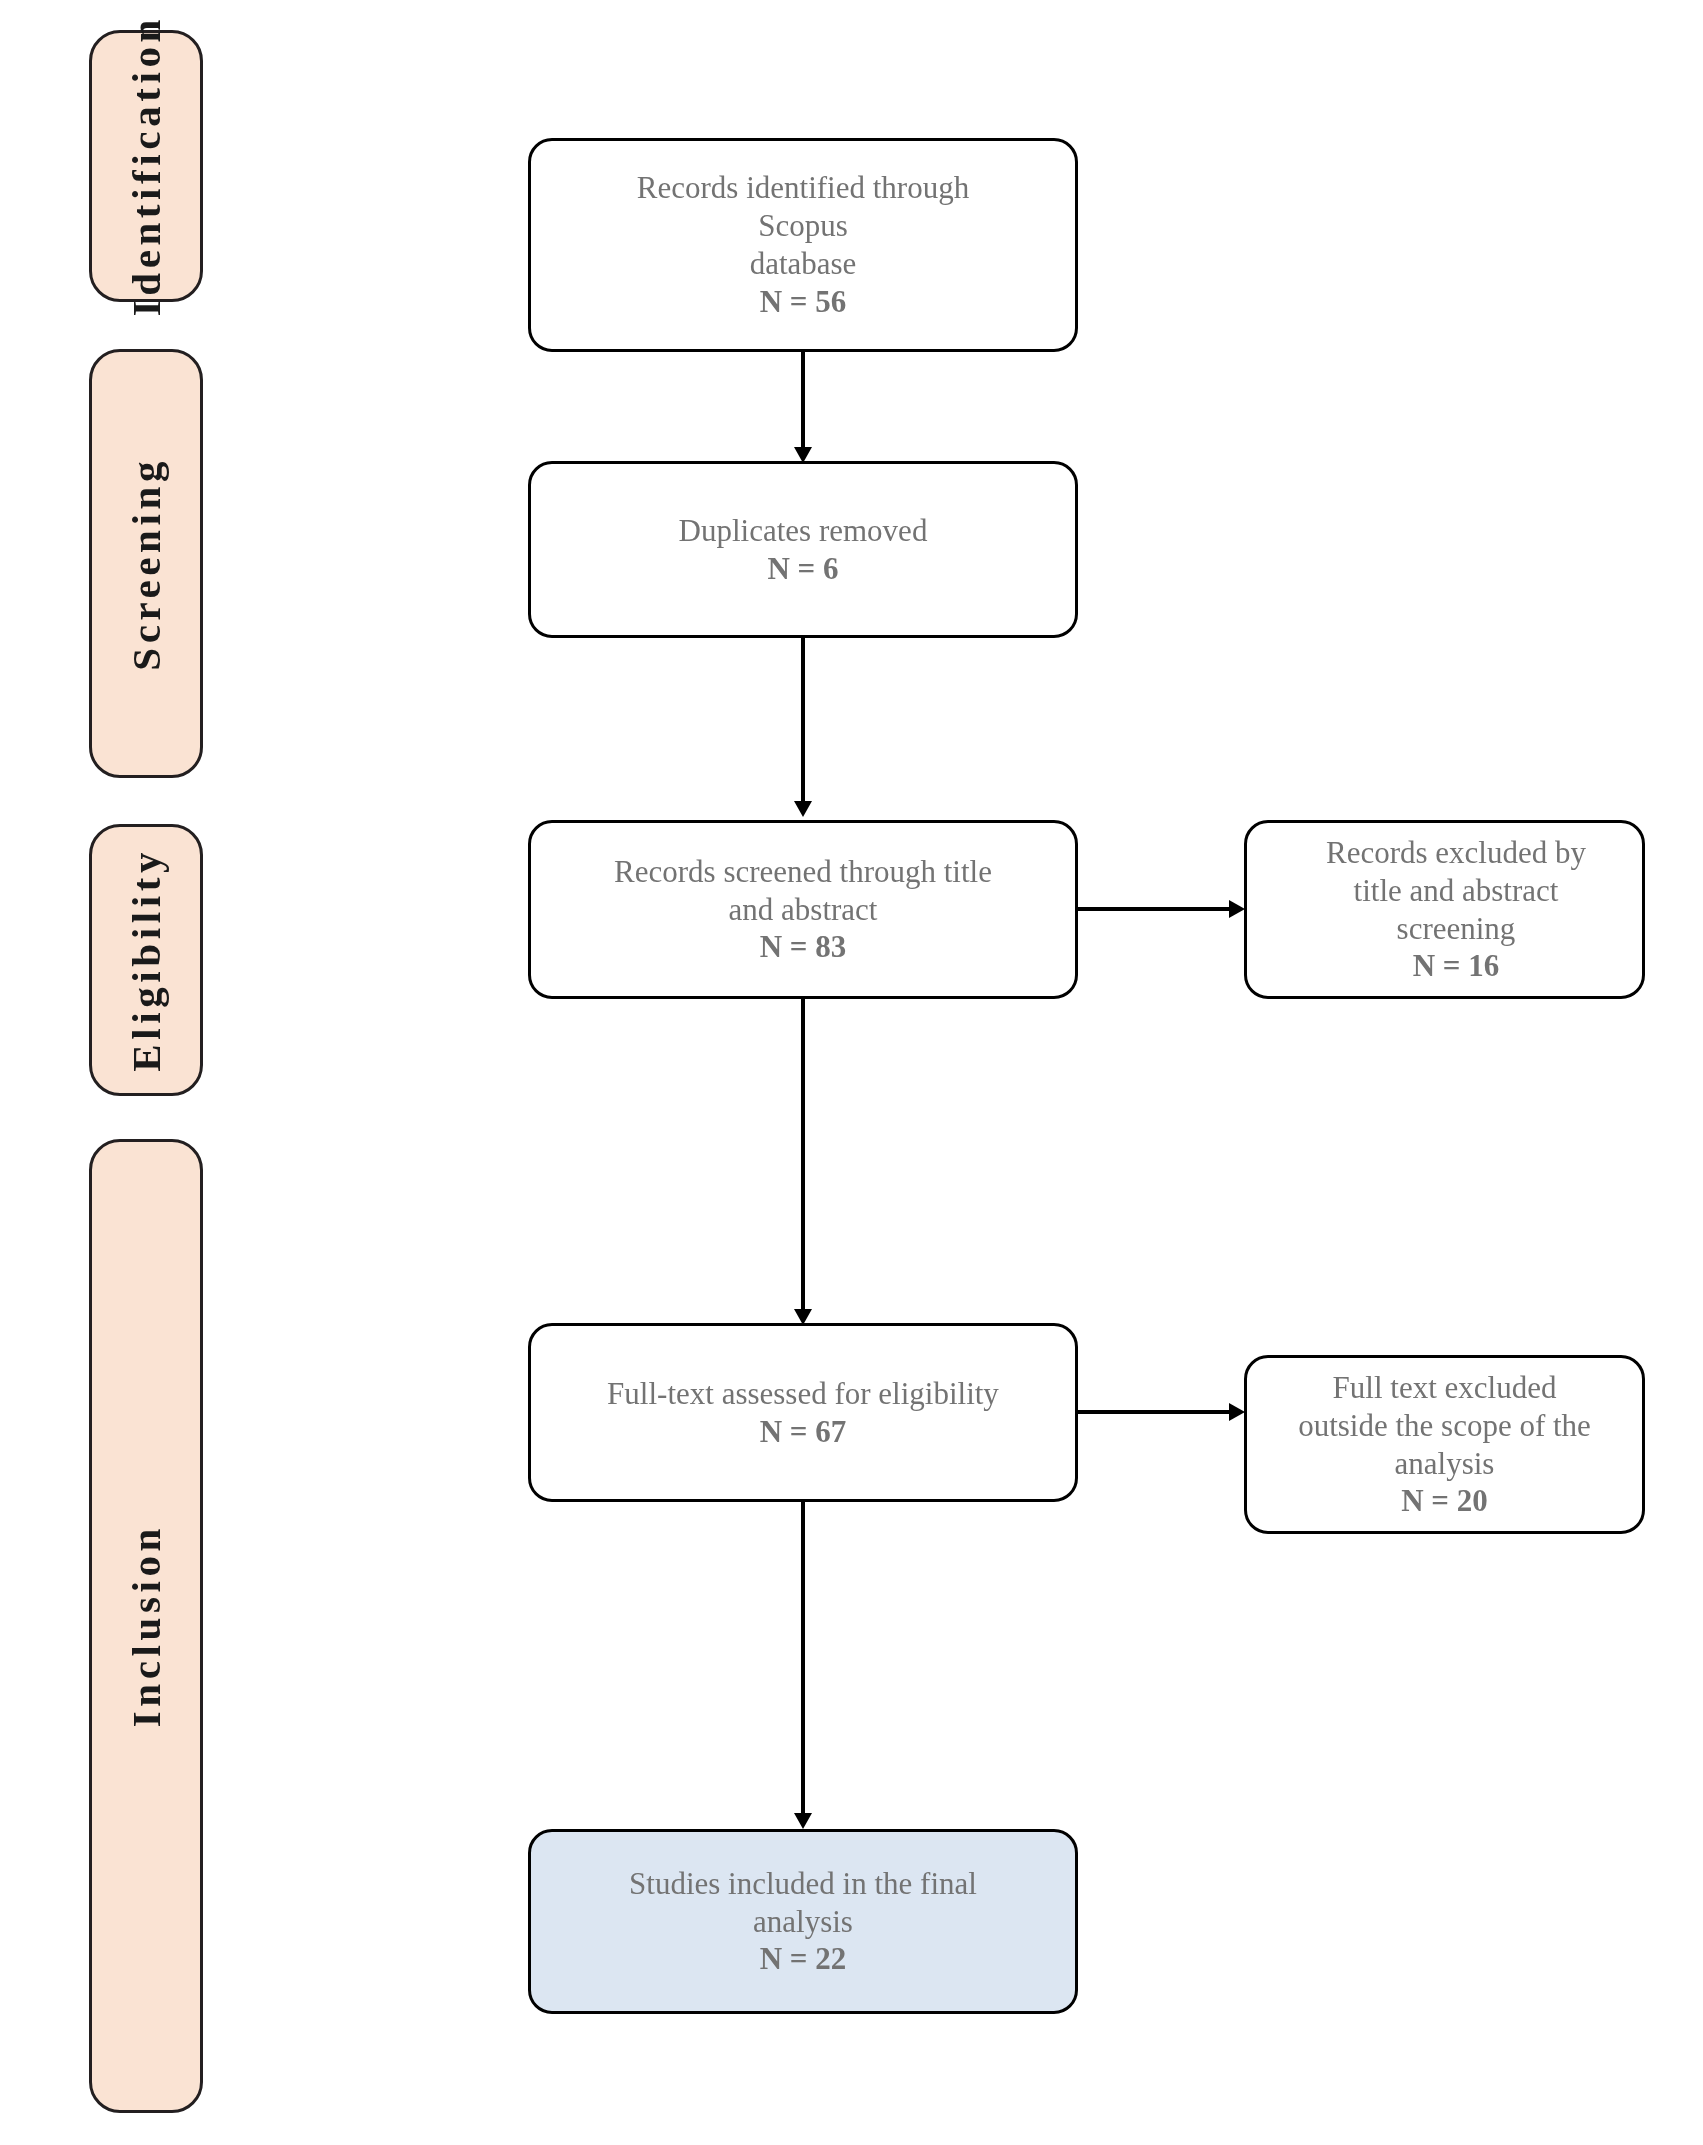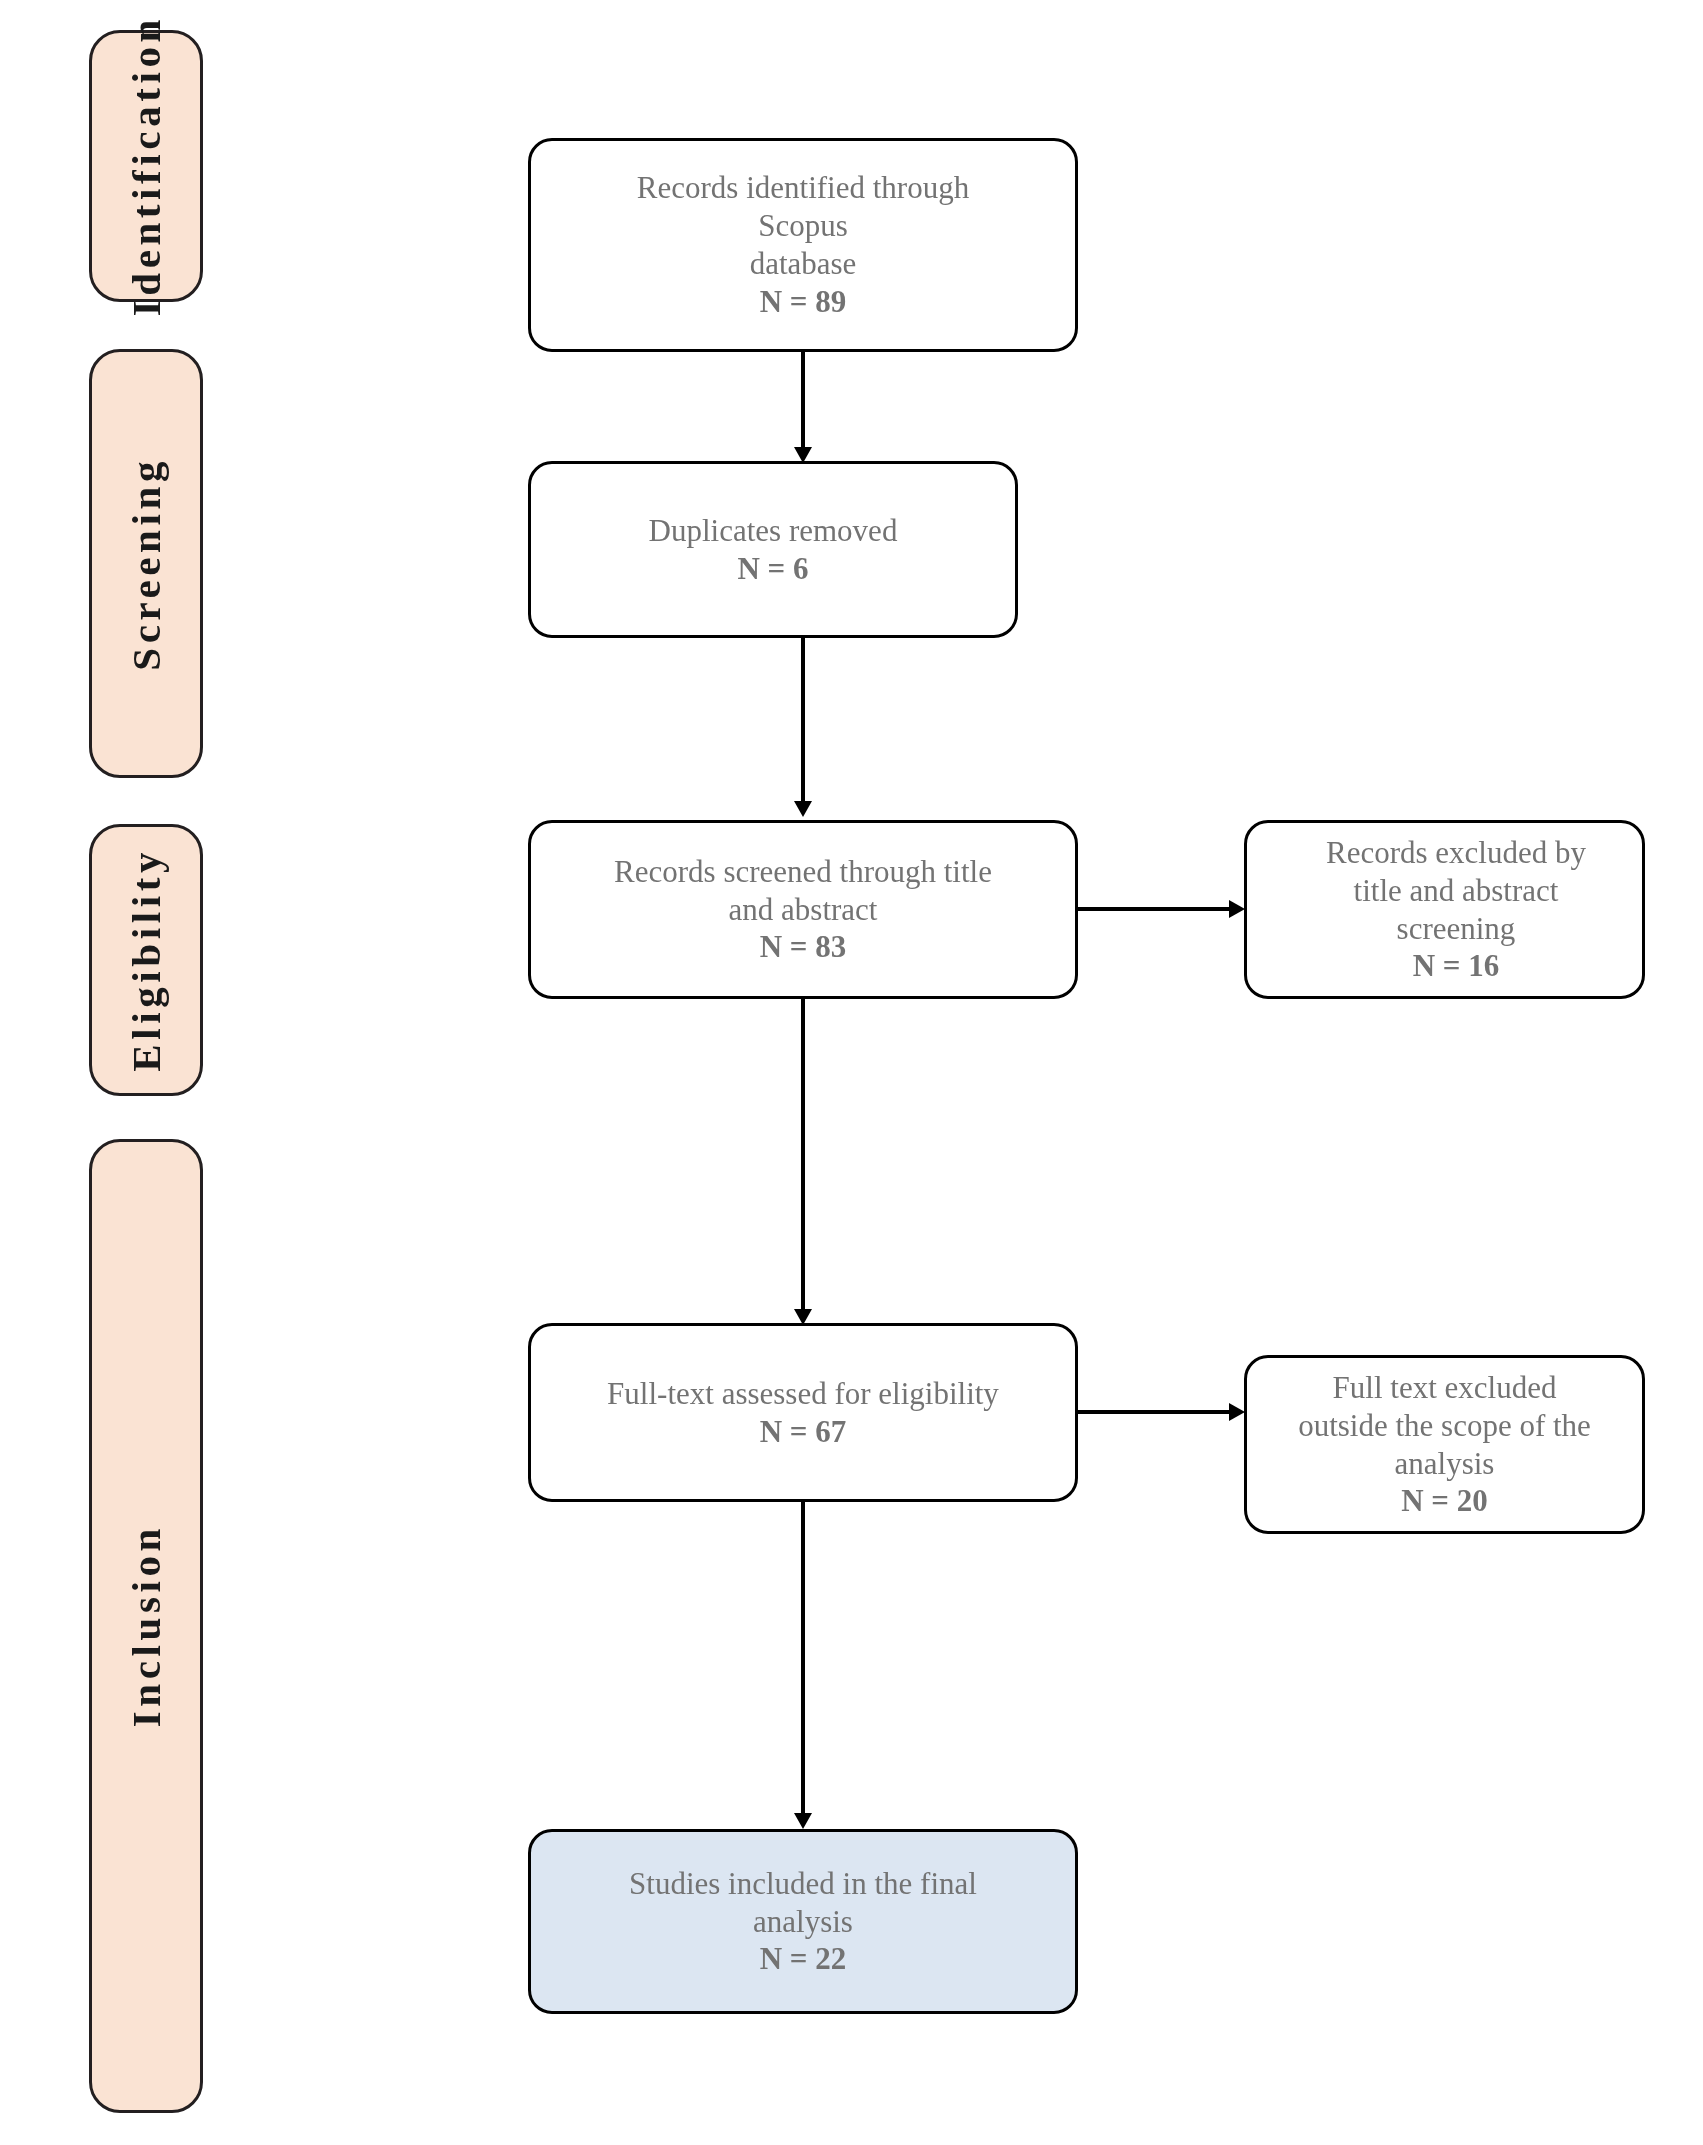--- a/index.html
+++ b/index.html
@@ -135,24 +135,24 @@
 
   <div class="conn-h" style="left:1078px; top:907px; width:157px;"></div>
   <div class="arrow-right" style="left:1229px; top:900px;"></div>
 
   <div class="conn-h" style="left:1078px; top:1410px; width:157px;"></div>
   <div class="arrow-right" style="left:1229px; top:1403px;"></div>
 
   <div class="flow-box" style="left:528px; top:138px; width:550px; height:214px;">
     <div class="box-text"><span>Records identified through
 Scopus
-database</span><span class="count">N = 89</span></div>
+database</span><span class="count">N = 56</span></div>
   </div>
 
-  <div class="flow-box" style="left:528px; top:461px; width:490px; height:177px;">
+  <div class="flow-box" style="left:528px; top:461px; width:550px; height:177px;">
     <div class="box-text"><span>Duplicates  removed</span><span class="count">N = 6</span></div>
   </div>
 
   <div class="flow-box" style="left:528px; top:820px; width:550px; height:179px;">
     <div class="box-text"><span>Records screened through title
 and abstract</span><span class="count">N = 83</span></div>
   </div>
 
   <div class="flow-box" style="left:528px; top:1323px; width:550px; height:179px;">
     <div class="box-text"><span>Full-text assessed for eligibility</span><span class="count">N = 67</span></div>

